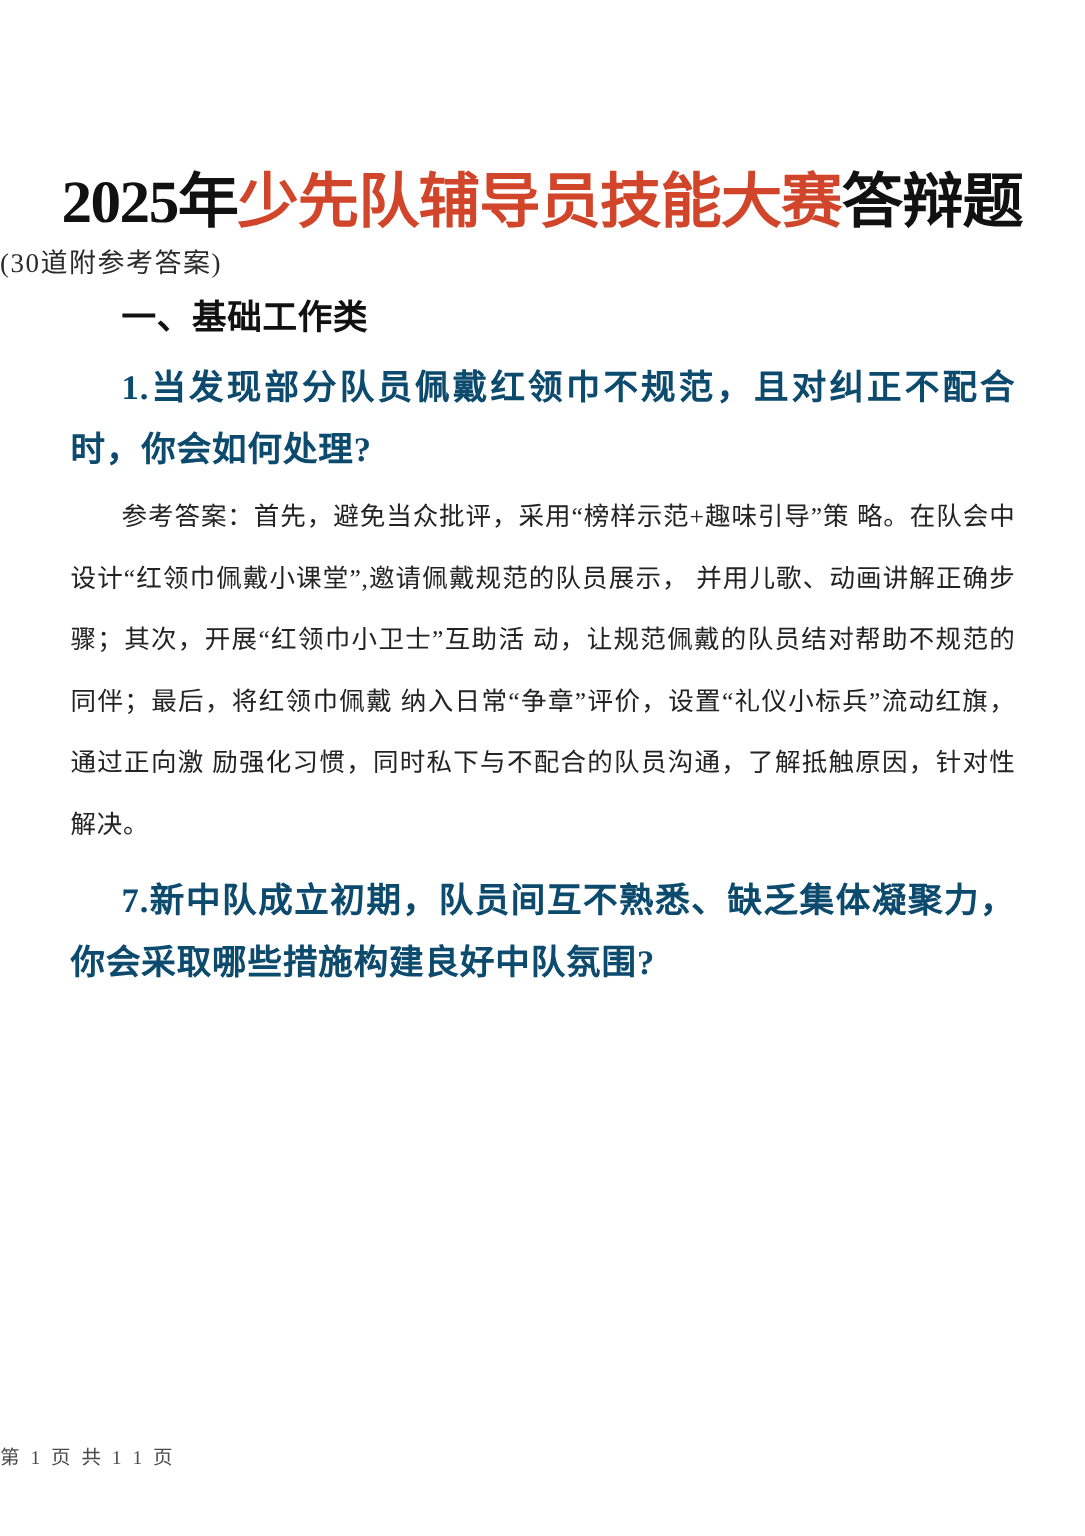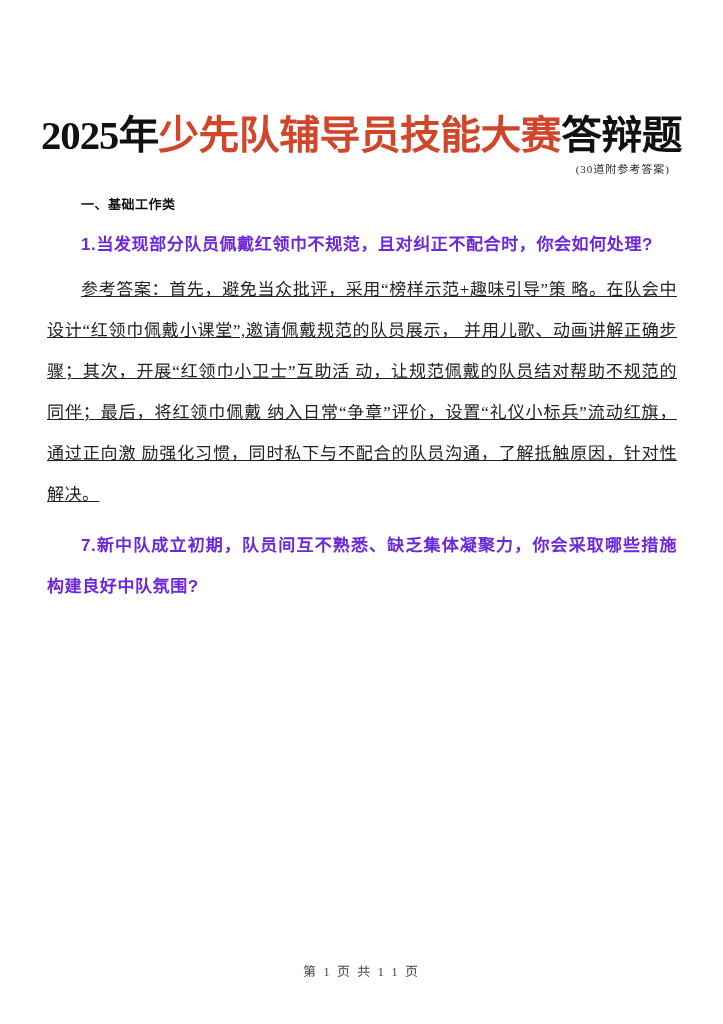--- a/index.html
+++ b/index.html
@@ -50,51 +50,51 @@
   .doc-title .seg-black {
     color: #111111;
   }
 
   
   .doc-subtitle {
     position: absolute;
     top: 160px;
     left: 0;
     width: 670px;
-    text-align: right;
+    text-align: left;
     font-family: "Liberation Serif", "DejaVu Serif", serif;
-    font-size: 11px;
+    font-size: 18px;
     color: #2a2a2a;
     letter-spacing: 1px;
   }
 
   
   .body-block {
     position: absolute;
     top: 196px;
     left: 47px;
     width: 630px;
   }
 
   .section-heading {
     font-family: "Liberation Serif", "DejaVu Serif", serif;
     font-weight: 700;
-    font-size: 13px;
+    font-size: 23px;
     color: #111111;
     text-indent: 34px;
     letter-spacing: 0.5px;
     margin: 0 0 2px 0;
     line-height: 1.4;
   }
 
   .question {
-    font-family: Liberation Sans, sans-serif;
+    font-family: Liberation Serif, serif;
     font-weight: 700;
-    font-size: 17px;
-    color: #6d28d9;
+    font-size: 23px;
+    color: #0c4a6e;
     text-indent: 34px;
     text-align: justify;
     text-align-last: left;
     line-height: 41px;
     letter-spacing: 0.6px;
     margin: 0;
   }
 
   .answer {
     font-family: "Liberation Serif", "DejaVu Serif", serif;
@@ -104,29 +104,28 @@
     text-indent: 34px;
     text-align: justify;
     text-align-last: left;
     line-height: 41px;
     letter-spacing: 0.5px;
     margin: 0;
   }
 
   .qa-group { margin-bottom: 0; }
   .gap-q { margin-top: 10px; }
-  .gap-a { margin-top: 4px; text-decoration: underline; }
+  .gap-a { margin-top: 4px; }
 
   
   .page-footer {
     position: absolute;
     bottom: 44px;
     left: 0;
     width: 723px;
-    text-align: center;
     font-family: "Liberation Serif", "DejaVu Serif", serif;
     font-size: 13px;
     color: #4a4a4a;
     letter-spacing: 2px;
   }
 </style>
 </head>
 <body>
 
 <div class="page">

